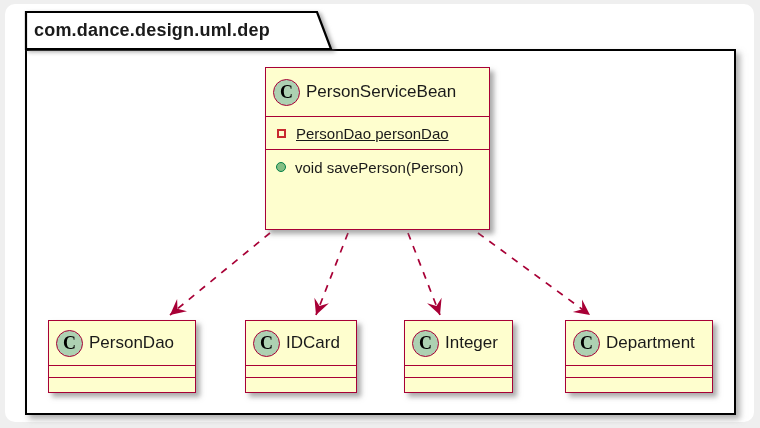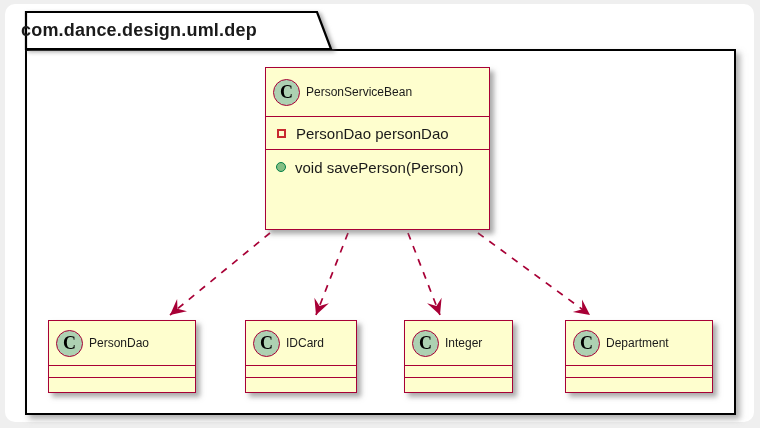--- a/index.html
+++ b/index.html
@@ -17,39 +17,39 @@
   .frame{position:absolute;left:25px;top:49px;width:711px;height:366px;
          border:2px solid var(--frame-border);background:var(--canvas);
          box-shadow:4px 4px 6px rgba(110,110,110,.55);z-index:1;}
 
   svg.overlay{position:absolute;left:0;top:0;width:760px;height:428px;z-index:2;pointer-events:none;}
   .tab-shape{fill:var(--canvas);stroke:var(--frame-border);stroke-width:2.2;
              filter:drop-shadow(3px 2px 2px rgba(110,110,110,.6));}
   .dep-line{stroke:var(--arrow);stroke-width:1.7;stroke-dasharray:7 7;fill:none;}
   .dep-head{fill:var(--arrow);}
 
-  .tab-label{position:absolute;left:21px;top:20px;font-size:18px;font-weight:bold;
+  .tab-label{position:absolute;left:34px;top:20px;font-size:18px;font-weight:bold;
              letter-spacing:.2px;z-index:3;}
 
   .uml-class{position:absolute;background:var(--class-fill);
              border:1.8px solid var(--class-border);z-index:3;
              box-shadow:4px 4px 5px rgba(125,125,125,.65);}
   .title{display:flex;align-items:center;padding:0 10px 0 7px;}
   .c-circle{flex:0 0 auto;width:27px;height:27px;border-radius:50%;
             background:var(--circle-fill);border:1.6px solid var(--circle-border);
             display:flex;align-items:center;justify-content:center;
             font-family:"Liberation Serif","DejaVu Serif",serif;font-weight:bold;
             font-size:18px;color:#000;margin-right:6px;}
-  .cls-name{font-size:12px;white-space:nowrap;}
+  .cls-name{font-size:17px;white-space:nowrap;}
 
   .section{border-top:1.8px solid var(--class-border);}
   .member{display:flex;align-items:center;height:24px;padding-left:10px;
           font-size:15px;white-space:nowrap;}
   .fields{height:33px;padding-top:4px;}
-  .fields .member{height:24px;}
+  .fields .member{height:24px;text-decoration:underline;}
   .methods{height:80px;padding-top:5px;}
   .sq{flex:0 0 auto;width:9px;height:9px;border:2px solid var(--field-square);
       background:transparent;margin:0 10px 0 1px;}
   .dot{flex:0 0 auto;width:10px;height:10px;border-radius:50%;
        background:var(--method-dot-fill);border:1.6px solid var(--method-dot-border);
        margin:0 9px 0 0;}
   .empty-row-a{height:12px;}
   .empty-row-b{height:15px;}
 </style>
 </head>

